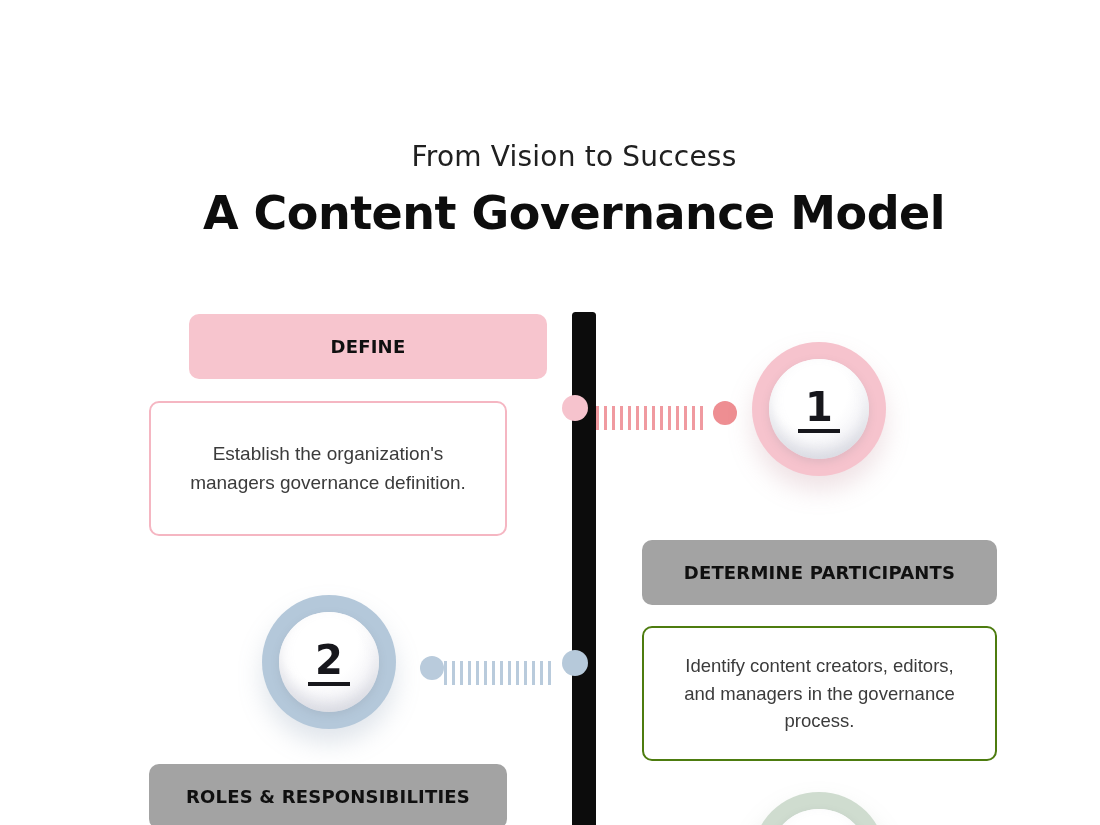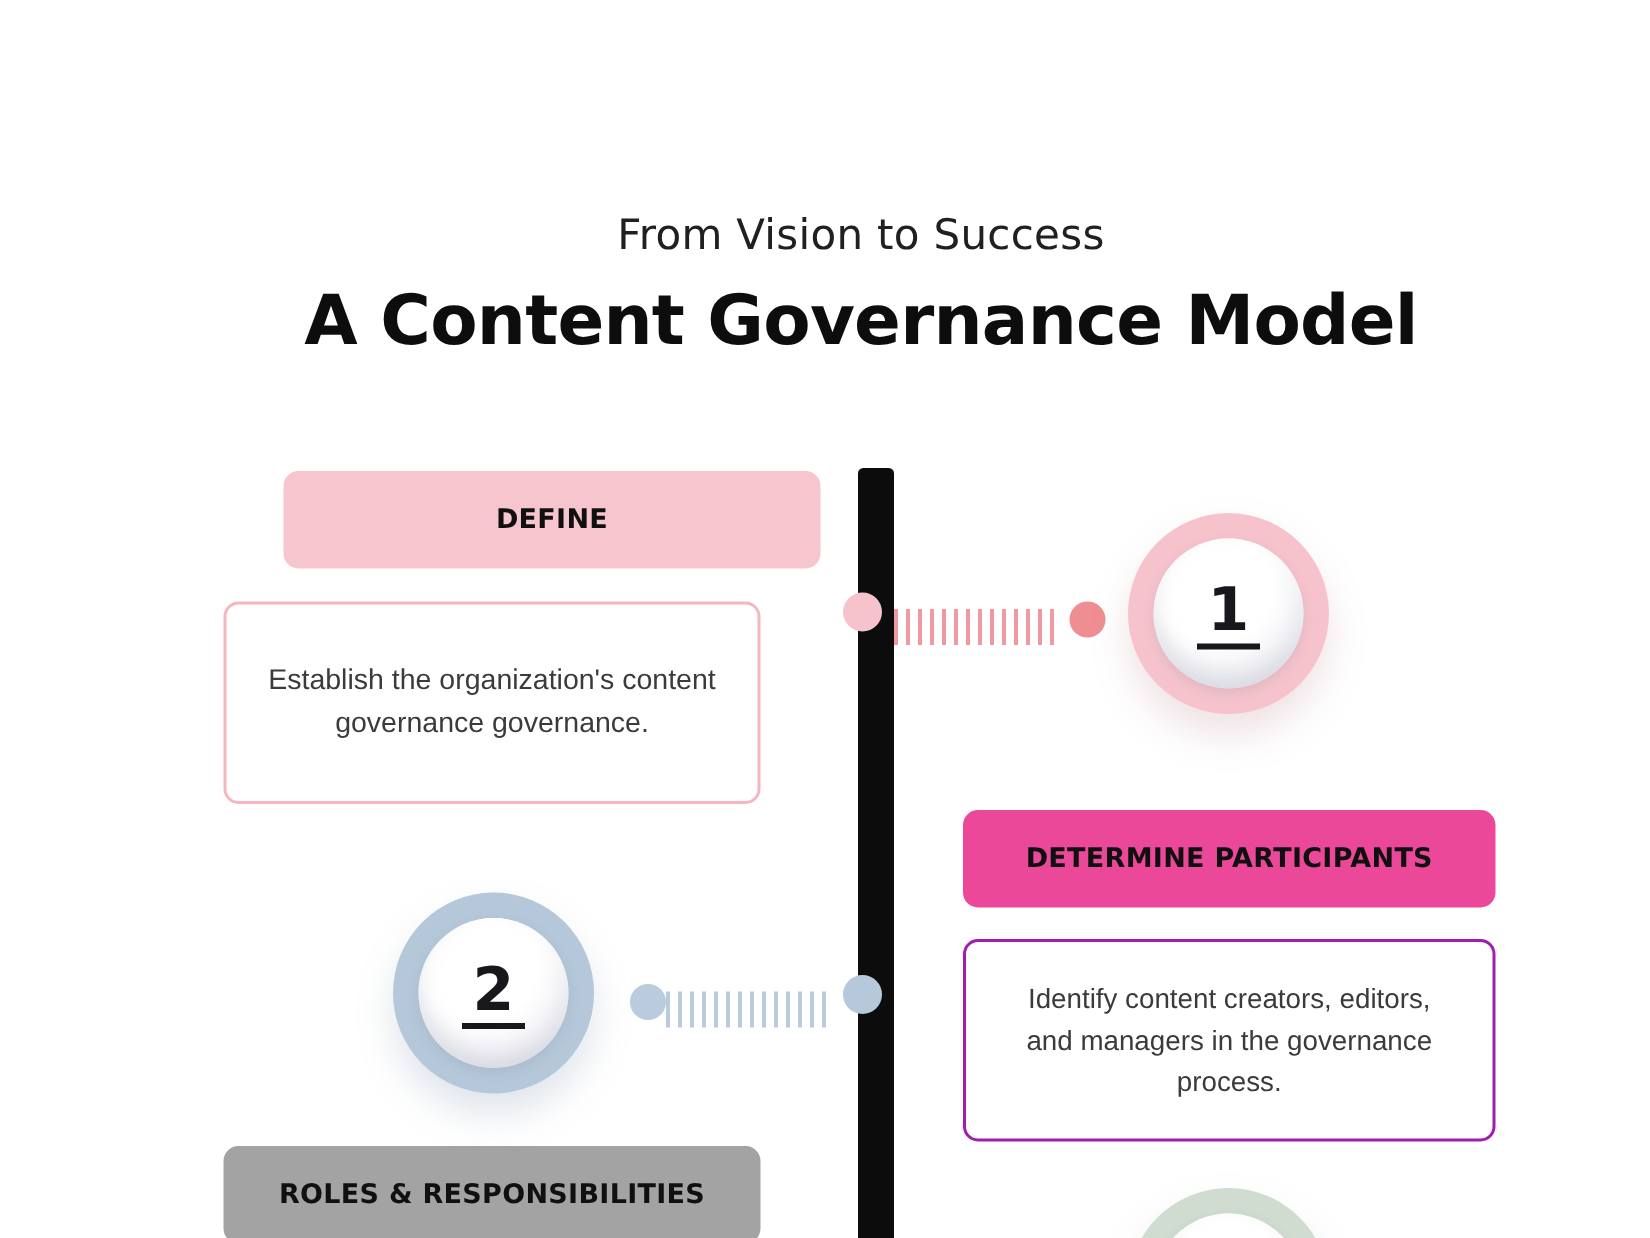--- a/index.html
+++ b/index.html
@@ -52,37 +52,37 @@
     position: absolute;
     width: 358px; height: 65px;
     border-radius: 10px;
     display: flex; align-items: center; justify-content: center;
     font-family: "DejaVu Sans", sans-serif;
     font-size: 18px; font-weight: 800;
     color: #101010; letter-spacing: 0.2px;
     text-align: center;
   }
   .label-box.pink  { left: 125px; top: 290px; background: #f7c5ce; margin-left: 40px; }
-  .label-box.blue  { left: 618px; top: 516px; width: 355px; background: #ec4899; }
+  .label-box.blue  { left: 618px; top: 516px; width: 355px; background: #a3a3a3; }
   .label-box.green { left: 125px; top: 740px; background: #a3a3a3; }
 
   .desc-box {
     position: absolute;
     width: 358px; height: 135px;
     background: #ffffff;
     border-radius: 10px;
     display: flex; align-items: center; justify-content: center;
     text-align: center;
     font-size: 19px;
     line-height: 1.5;
     color: #3b3b3b;
     padding: 0 13px;
   }
   .desc-box.pink { left: 125px; top: 377px; border: 2px solid #f5b6c2; }
-  .desc-box.blue { left: 618px; top: 602px; width: 355px; border: 2px solid #a21caf; font-size: 18.5px; padding: 0 15px; }
+  .desc-box.blue { left: 618px; top: 602px; width: 355px; border: 2px solid #4d7c0f; font-size: 18.5px; padding: 0 15px; }
 
   
   .step-circle {
     position: absolute;
     width: 134px; height: 134px;
     border-radius: 50%;
   }
   .step-circle.pink  { left: 728px; top: 318px; background: #f6c3cd; box-shadow: 0 14px 24px rgba(190,140,150,0.25); }
   .step-circle.blue  { left: 238px; top: 571px; background: #b4c8da; box-shadow: 0 14px 24px rgba(130,150,175,0.25); }
   .step-circle.green { left: 728px; top: 768px; background: #cfdccf; box-shadow: 0 14px 24px rgba(140,160,140,0.25); }
@@ -141,21 +141,21 @@
 
   <div class="subtitle">From Vision to Success</div>
   <div class="title">A Content Governance Model</div>
 
   <div class="timeline-line"></div>
 
   <div class="label-box pink">
     <span>DEFINE</span>
   </div>
   <div class="desc-box pink">
-    <span>Establish the organization's content governance governance.</span>
+    <span>Establish the organization's managers governance definition.</span>
   </div>
   <div class="node-dot pink"></div>
   <div class="dotted-run pink"></div>
   <div class="end-dot pink"></div>
   <div class="step-circle pink">
     <div class="inner">
       <span class="step-num">1</span>
     </div>
   </div>
 

